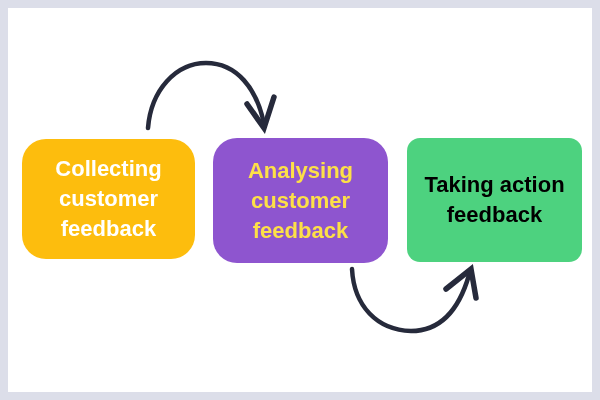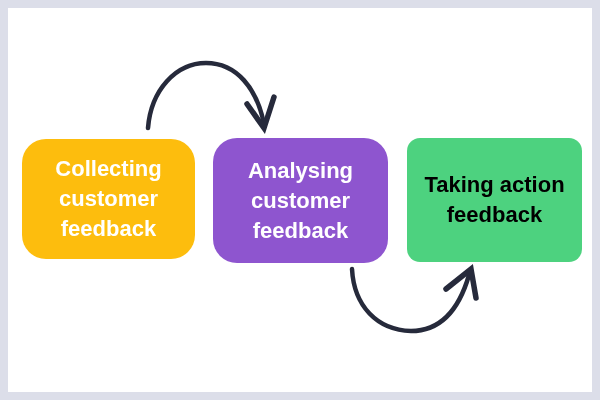--- a/index.html
+++ b/index.html
@@ -77,21 +77,21 @@
       <path class="arrow-head" d="M 446 289 L 471 269 L 476 298" stroke="#262a3b"></path>
     </g>
   </svg>
 
   <div class="step-box box-1" style="background: rgb(253, 189, 13); color: rgb(255, 255, 255);">
     <div>Collecting</div>
     <div>customer</div>
     <div>feedback</div>
   </div>
 
-  <div class="step-box box-2" style="background: rgb(142, 85, 207); color: #ffffff;">
+  <div class="step-box box-2" style="background: rgb(142, 85, 207); color: #fde047;">
     <div>Analysing</div>
     <div>customer</div>
     <div>feedback</div>
   </div>
 
   <div class="step-box box-3" style="background: rgb(77, 210, 127); color: #000000; border-radius: 13px;">
     <div>Taking action</div>
     <div>feedback</div>
   </div>
 </div>

